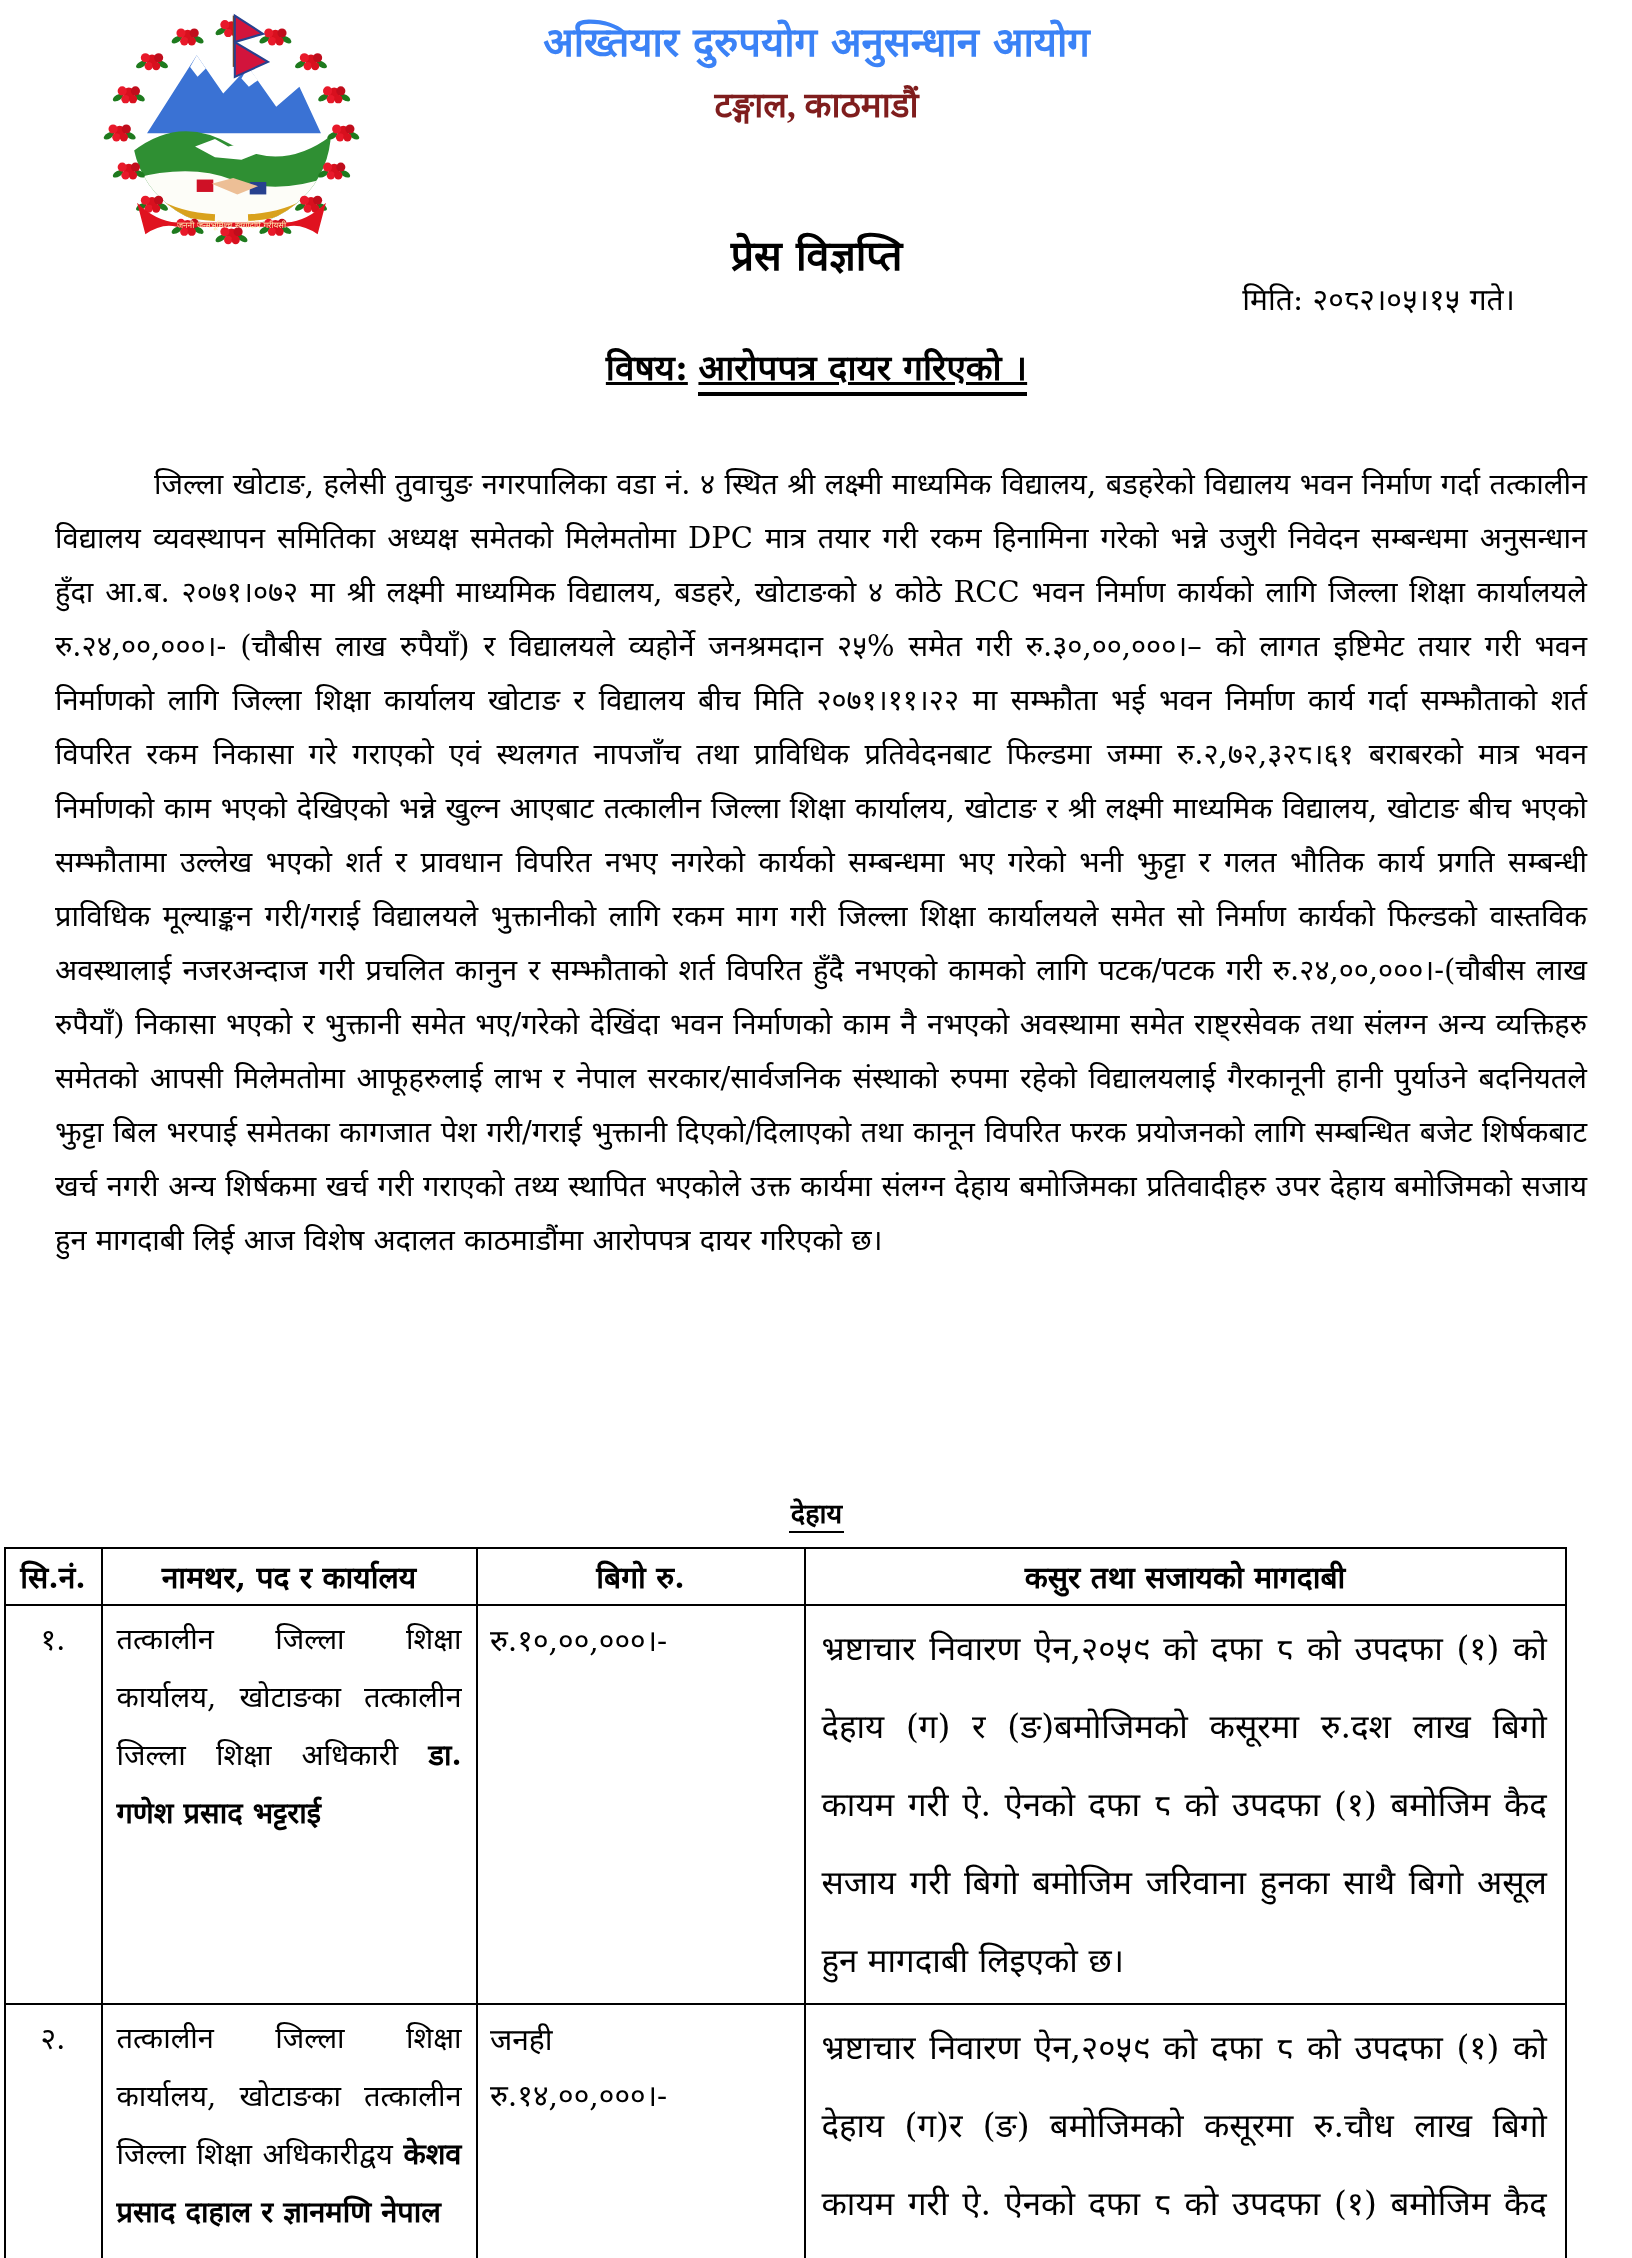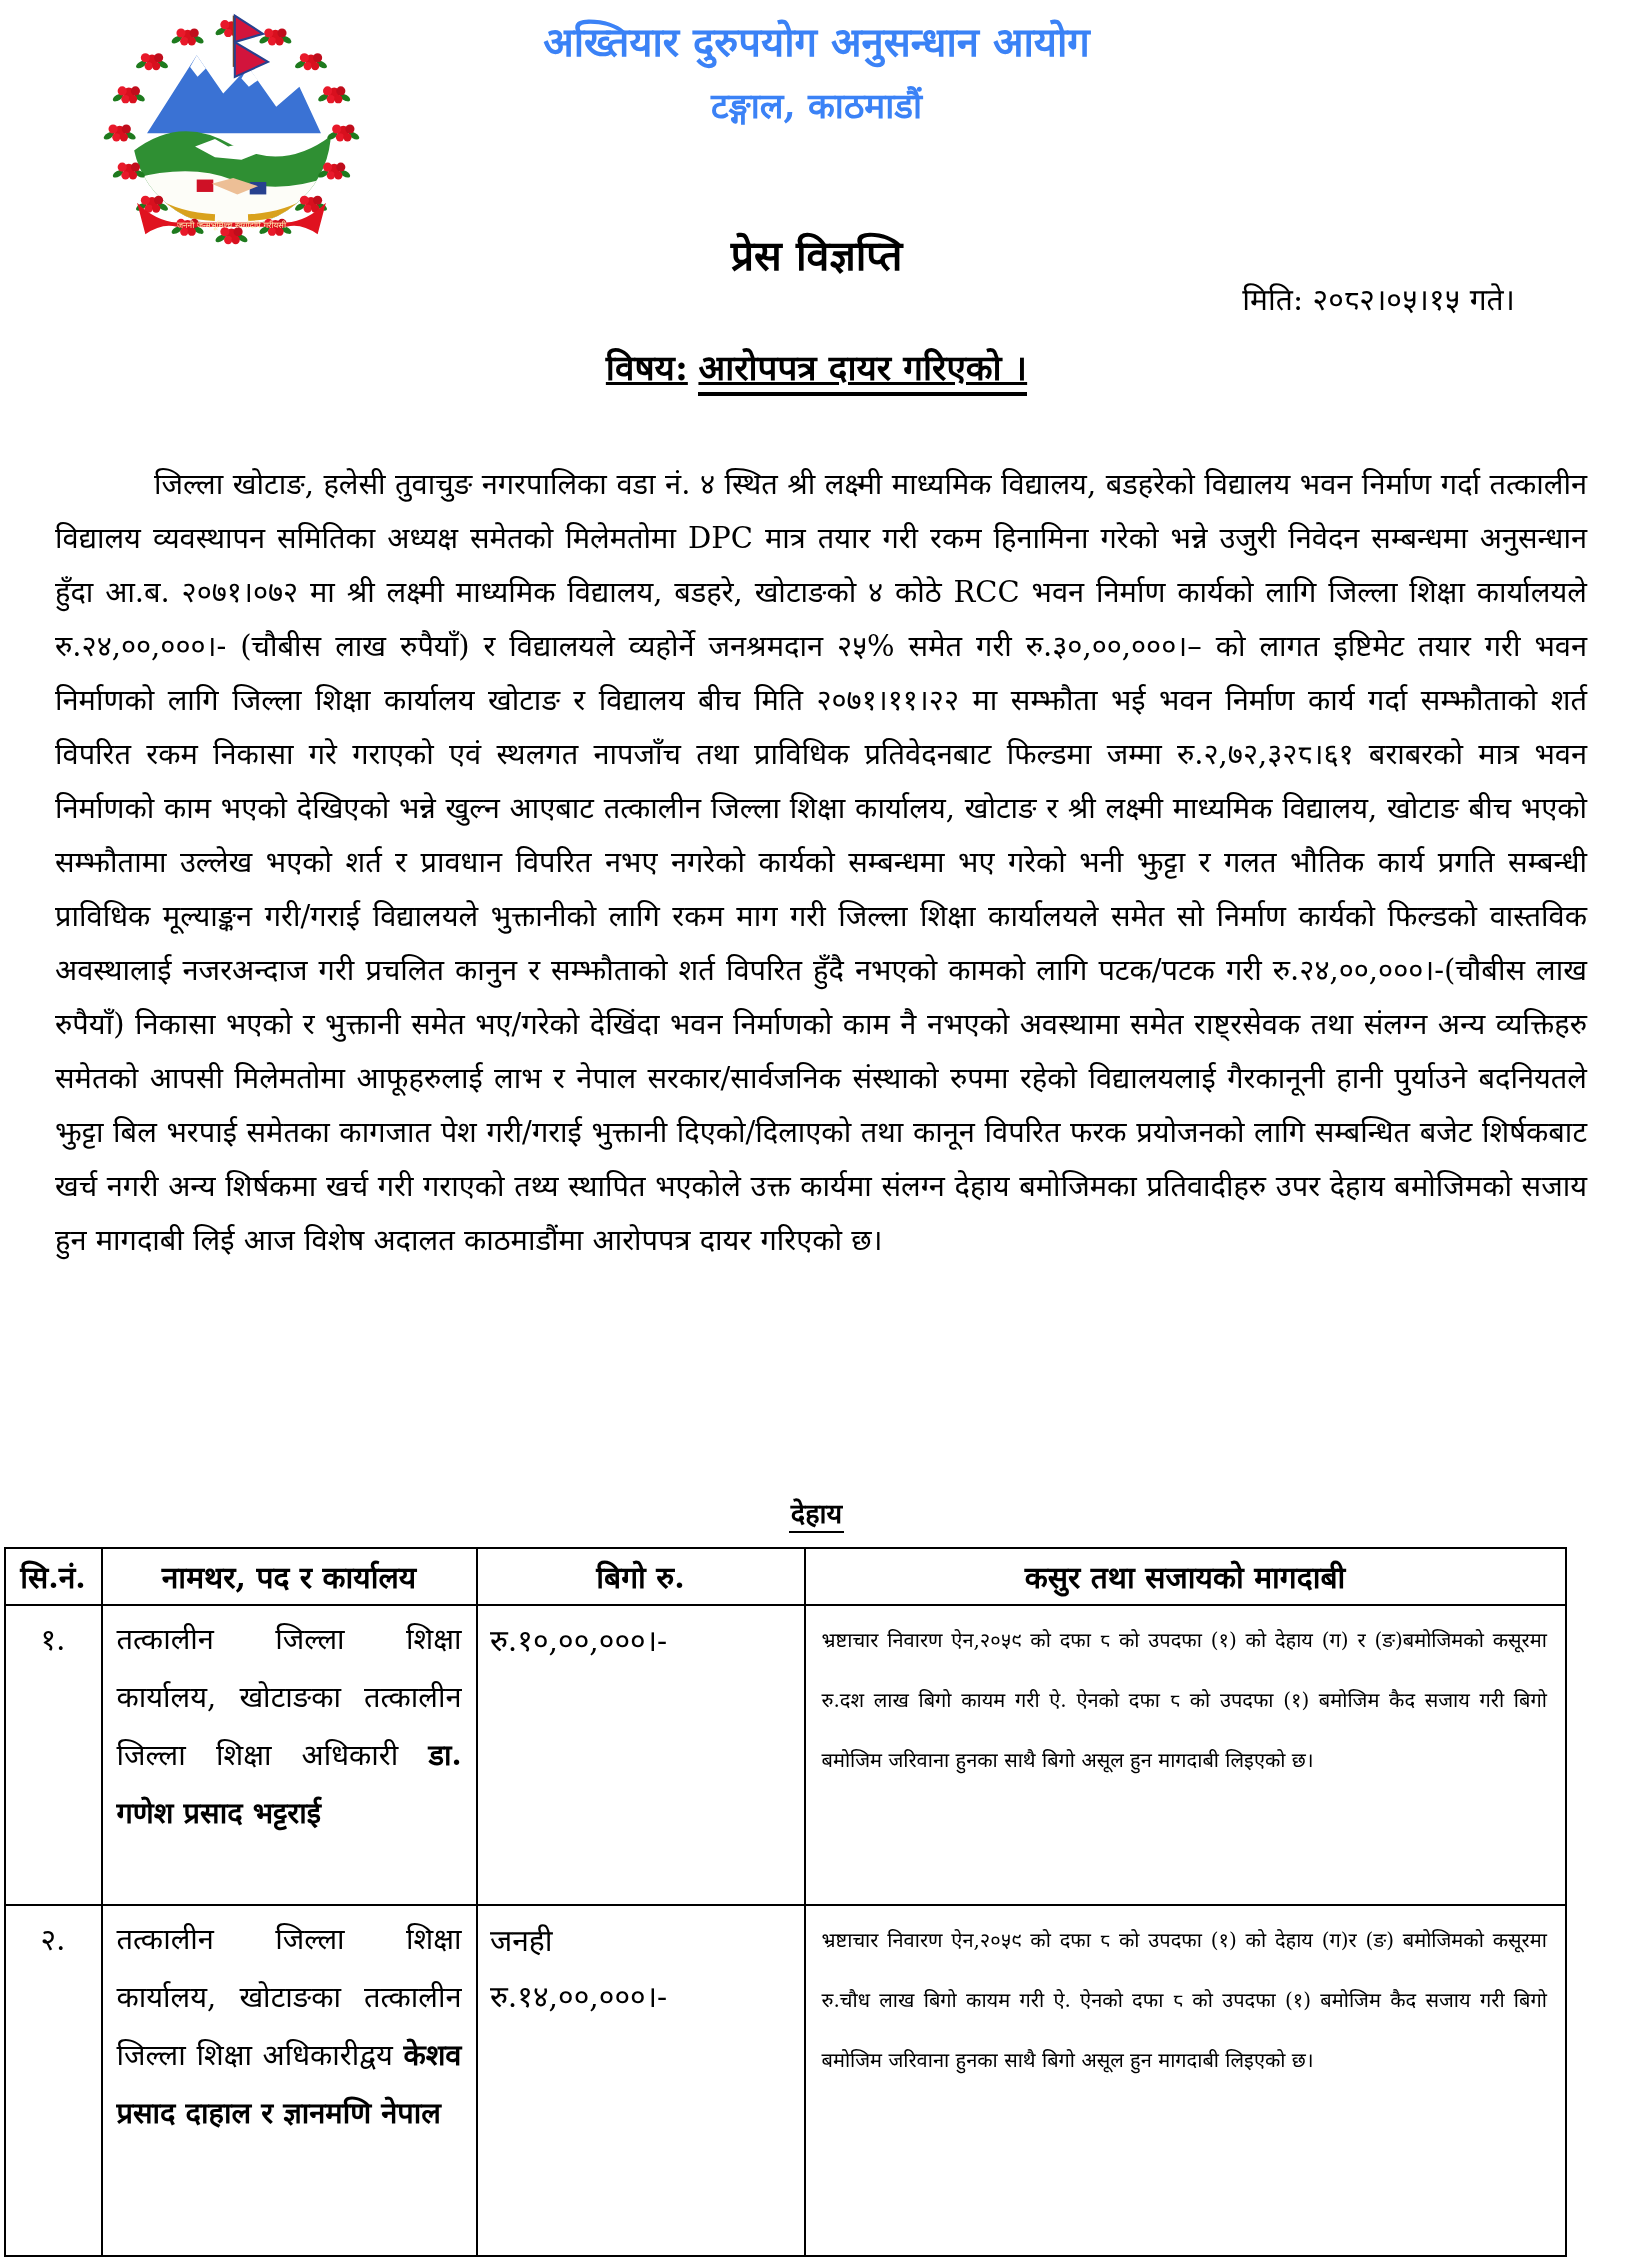--- a/index.html
+++ b/index.html
@@ -4,21 +4,21 @@
 <style>
   html,body{margin:0;padding:0;background:#fff;}
   .page{
     position:relative;width:1633px;height:2258px;background:#fff;overflow:hidden;
     font-family:"DejaVu Serif","Liberation Serif",serif;color:#000;
   }
   
   .emblem{position:absolute;left:99px;top:7px;width:265px;height:249px;}
   .org-block{position:absolute;left:0;top:17.6px;width:100%;text-align:center;}
   .org-name{font-size:40px;font-weight:bold;color:#3b82f6;line-height:1.2;}
-  .org-address{font-size:35px;font-weight:bold;color:#3b82f6;margin-top:19.4px;line-height:1.2;}
+  .org-address{font-size:35px;font-weight:bold;color:#7f1d1d;margin-top:19.4px;line-height:1.2;font-family:Liberation Serif, serif;}
   .date-line{position:absolute;top:278px;right:118px;font-size:30px;}
   .press-title{position:absolute;left:0;top:226px;width:100%;text-align:center;
     font-size:41px;font-weight:bold;}
   .subject{position:absolute;left:0;top:343px;width:100%;text-align:center;
     font-size:35px;font-weight:bold;text-decoration:underline;}
   .subject .u{border-bottom:4.4px solid #000;padding-bottom:3.5px;margin-left:10.6px;}
   
   .body-text{
     position:absolute;left:55px;top:457px;width:1532px;
     font-size:29px;line-height:54px;text-align:justify;text-indent:99px;
@@ -34,21 +34,21 @@
   }
   .charge-table th,.charge-table td{border:2.6px solid #000;vertical-align:top;}
   .charge-table th{font-size:30px;font-weight:bold;text-align:center;padding:7px 3.5px;}
   .col-sn{width:97px;}
   .col-name{width:375px;}
   .col-bigo{width:328px;}
   .sn-cell{font-size:30px;text-align:center;padding-top:12.4px;}
   .name-cell{font-size:29px;line-height:58px;text-align:justify;padding:3.5px 14px;margin-top:30px;}
   .name-cell b{font-weight:bold;}
   .bigo-cell{font-size:30px;line-height:56px;padding:7px 7px 7px 12.4px;}
-  .charge-cell{font-size:20px;line-height:60px;text-align:justify;padding:3.5px 17.6px 3.5px 16px;}
+  .charge-cell{font-size:33px;line-height:78px;text-align:justify;padding:3.5px 17.6px 3.5px 16px;}
   .r1{height:300px;}
   .r2{height:351px;}
 </style>
 </head>
 <body>
 
 <div class="page">
 
   <div class="emblem">
     <svg viewBox="0 0 320 300" width="265" height="249">

